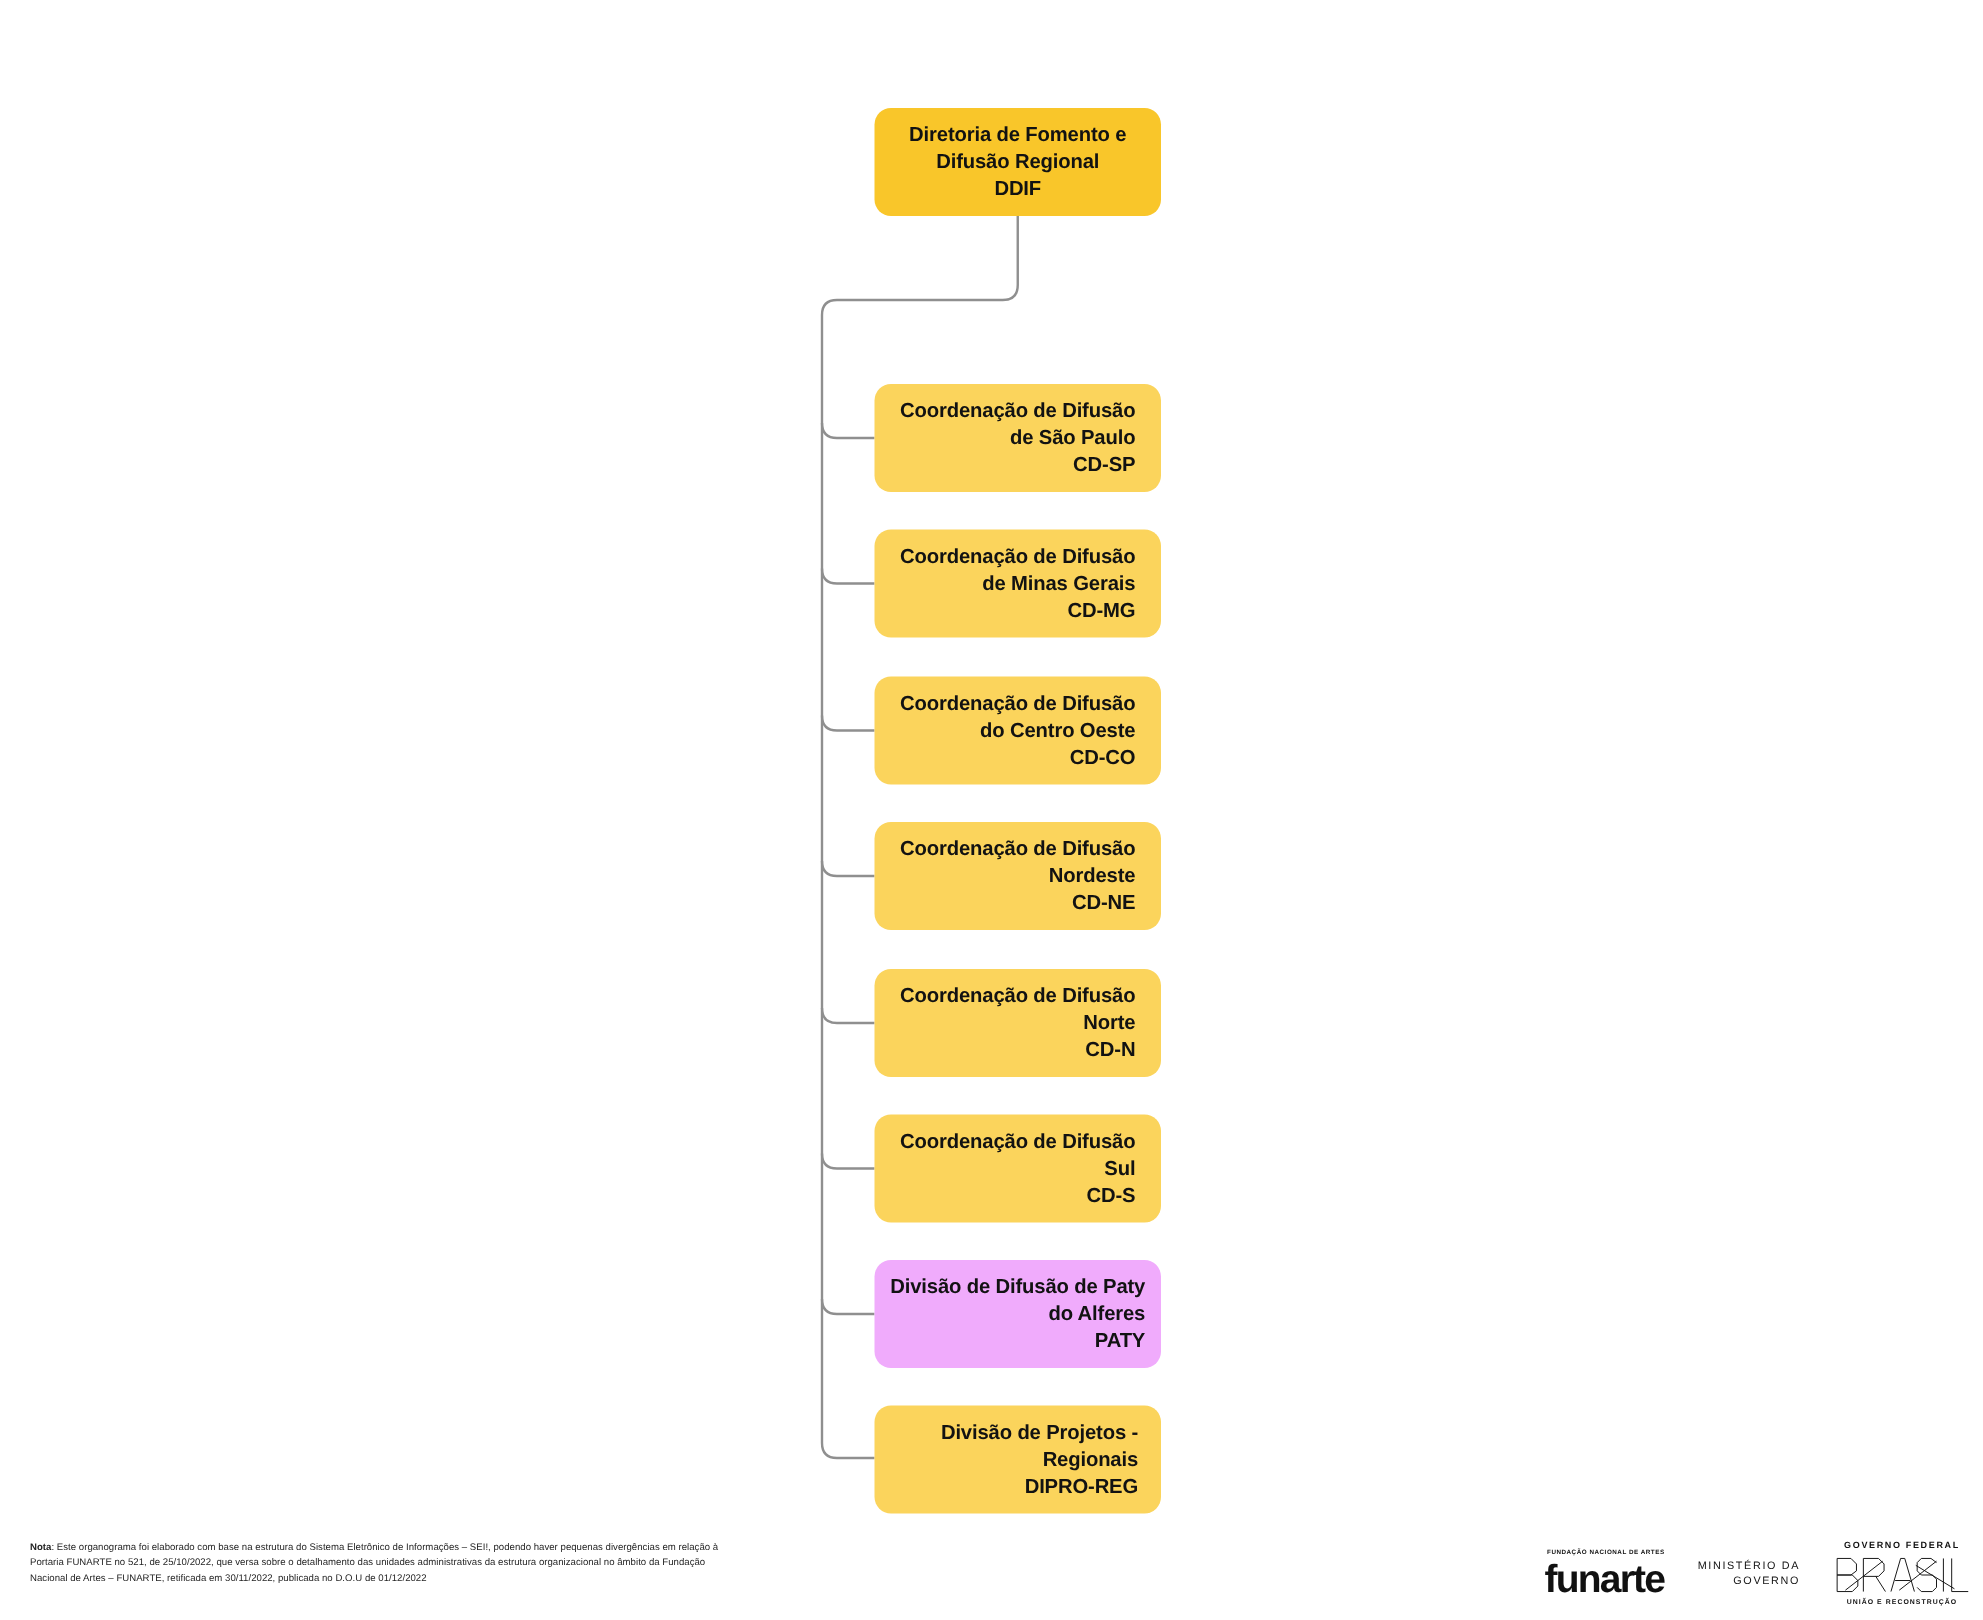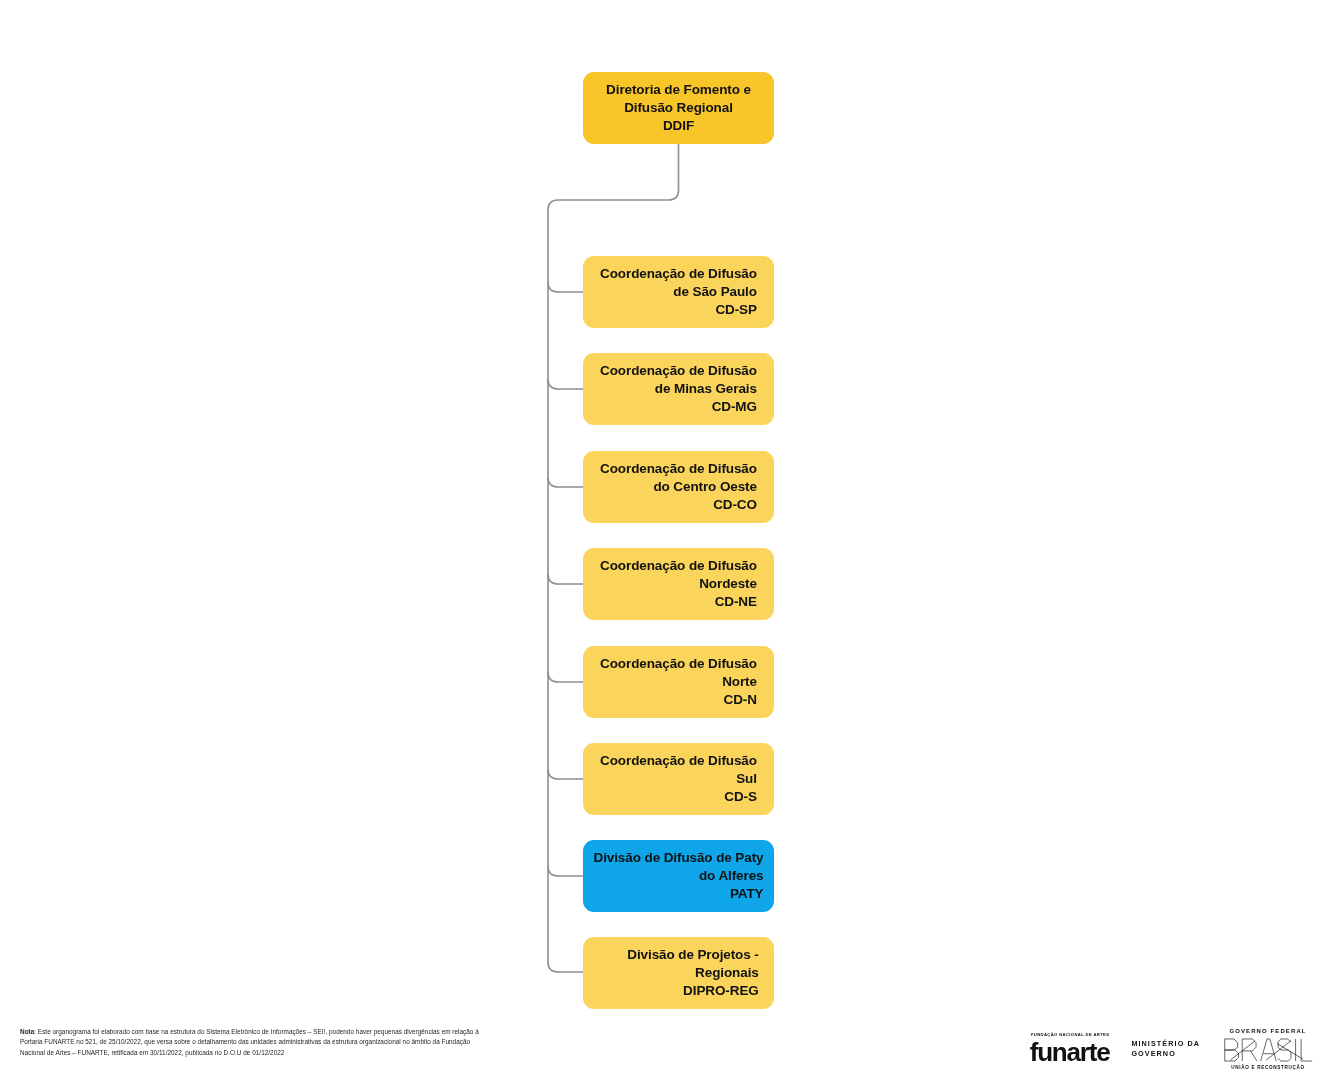--- a/index.html
+++ b/index.html
@@ -86,43 +86,44 @@
     height: 52px;
     display: flex;
     align-items: center;
     gap: 22px;
   }
 
   
   .logo-funarte {
     display: flex;
     flex-direction: column;
-    align-items: flex-end;
+    align-items: center;
     line-height: 1;
   }
   .logo-funarte .fn-top {
     font-size: 4.2px;
     font-weight: bold;
     letter-spacing: 0.35px;
     color: #111;
     margin-left: 2px;
     margin-bottom: 1px;
   }
   .logo-funarte .fn-word {
     font-size: 26px;
     font-weight: bold;
     letter-spacing: -1.2px;
     color: #111;
   }
 
   
   .logo-minc {
+    text-align: right;
     line-height: 1.45;
     font-size: 7.2px;
-    font-weight: bold;
+    font-weight: normal;
     letter-spacing: 1.1px;
     color: #111;
   }
 
   
   .logo-gov {
     display: flex;
     flex-direction: column;
     align-items: center;
     line-height: 1;
@@ -179,21 +180,21 @@
 CD-CO</div>
   <div class="node node-child" style="left: 583px; top: 548px; width: 191px; height: 72px; background: rgb(251, 212, 92);">Coordenação de Difusão
 Nordeste
 CD-NE</div>
   <div class="node node-child" style="left: 583px; top: 646px; width: 191px; height: 72px; background: rgb(251, 212, 92);">Coordenação de Difusão
 Norte
 CD-N</div>
   <div class="node node-child" style="left: 583px; top: 743px; width: 191px; height: 72px; background: rgb(251, 212, 92);">Coordenação de Difusão
 Sul
 CD-S</div>
-  <div class="node node-child" style="left: 583px; top: 840px; width: 191px; height: 72px; background: #0ea5e9;">Divisão de Difusão de Paty
+  <div class="node node-child" style="left: 583px; top: 840px; width: 191px; height: 72px; background: #f0abfc;">Divisão de Difusão de Paty
 do Alferes
 PATY</div>
   <div class="node node-child" style="left: 583px; top: 937px; width: 191px; height: 72px; background: rgb(251, 212, 92); padding-left: 39px;">Divisão de Projetos -
 Regionais
 DIPRO-REG</div>
 
 </div>
 
 <div id="footer">
 

